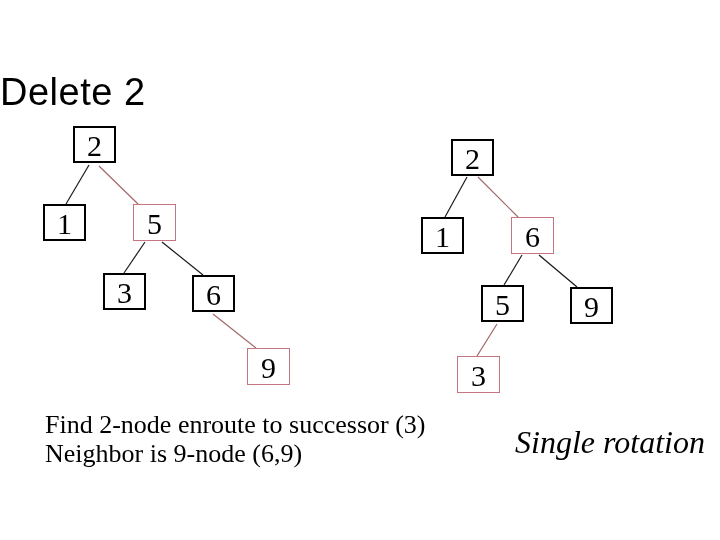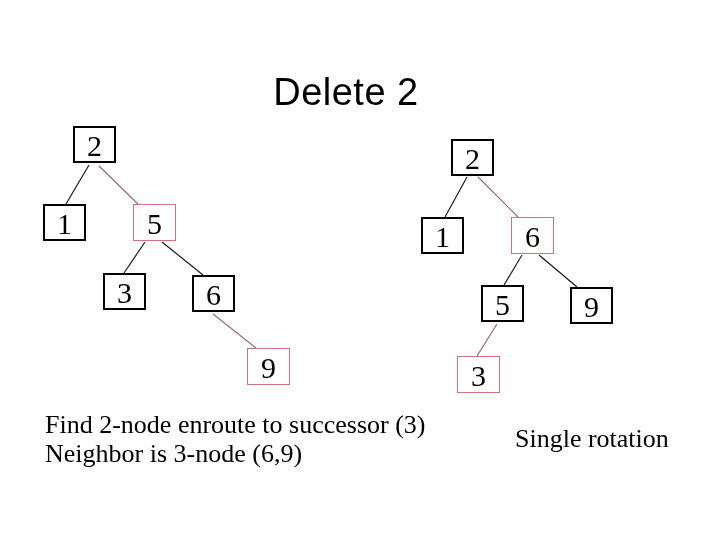--- a/index.html
+++ b/index.html
@@ -10,21 +10,21 @@
     background: #ffffff;
     overflow: hidden;
     font-family: "Liberation Serif", serif;
     color: #000000;
   }
   .title {
     position: absolute;
     top: 71px;
     left: 0;
     width: 692px;
-    text-align: center;
+    text-align: left;
     font-family: "Liberation Sans", sans-serif;
     font-size: 38px;
     letter-spacing: 0.5px;
     color: #000000;
     white-space: nowrap;
   }
   .edges-layer {
     position: absolute;
     left: 0;
     top: 0;
@@ -60,22 +60,23 @@
     font-family: "Liberation Serif", serif;
     font-size: 26px;
     line-height: 28.5px;
     white-space: nowrap;
   }
   .side-note {
     position: absolute;
     left: 515px;
     top: 424px;
     font-family: "Liberation Serif", serif;
-    font-size: 26px;
+    font-size: 32px;
     white-space: nowrap;
+    font-style: italic;
   }
 </style>
 </head>
 <body>
 
 <div class="slide">
 
   <div class="title">Delete 2</div>
 
   <svg id="edges" class="edges-layer" viewBox="0 0 720 540">
@@ -101,18 +102,18 @@
       <div class="tree-node" style="left: 451px; top: 139px; width: 43px; height: 37px; border-color: rgb(0, 0, 0); border-width: 2px;">2</div>
       <div class="tree-node" style="left: 421px; top: 217px; width: 43px; height: 37px; border-color: rgb(0, 0, 0); border-width: 2px;">1</div>
       <div class="tree-node" style="left: 511px; top: 217px; width: 43px; height: 37px; border-color: rgb(196, 117, 127); border-width: 1.5px;">6</div>
       <div class="tree-node" style="left: 481px; top: 285px; width: 43px; height: 37px; border-color: rgb(0, 0, 0); border-width: 2px;">5</div>
       <div class="tree-node" style="left: 570px; top: 287px; width: 43px; height: 37px; border-color: rgb(0, 0, 0); border-width: 2px;">9</div>
       <div class="tree-node" style="left: 457px; top: 356px; width: 43px; height: 37px; border-color: rgb(196, 117, 127); border-width: 1.5px;">3</div>
     </div>
 
   <div class="caption">
     <div>Find 2-node enroute to successor (3)</div>
-    <div>Neighbor is 3-node (6,9)</div>
+    <div>Neighbor is 9-node (6,9)</div>
   </div>
 
   <div class="side-note">Single rotation</div>
 
 </div>
 
 </body></html>

